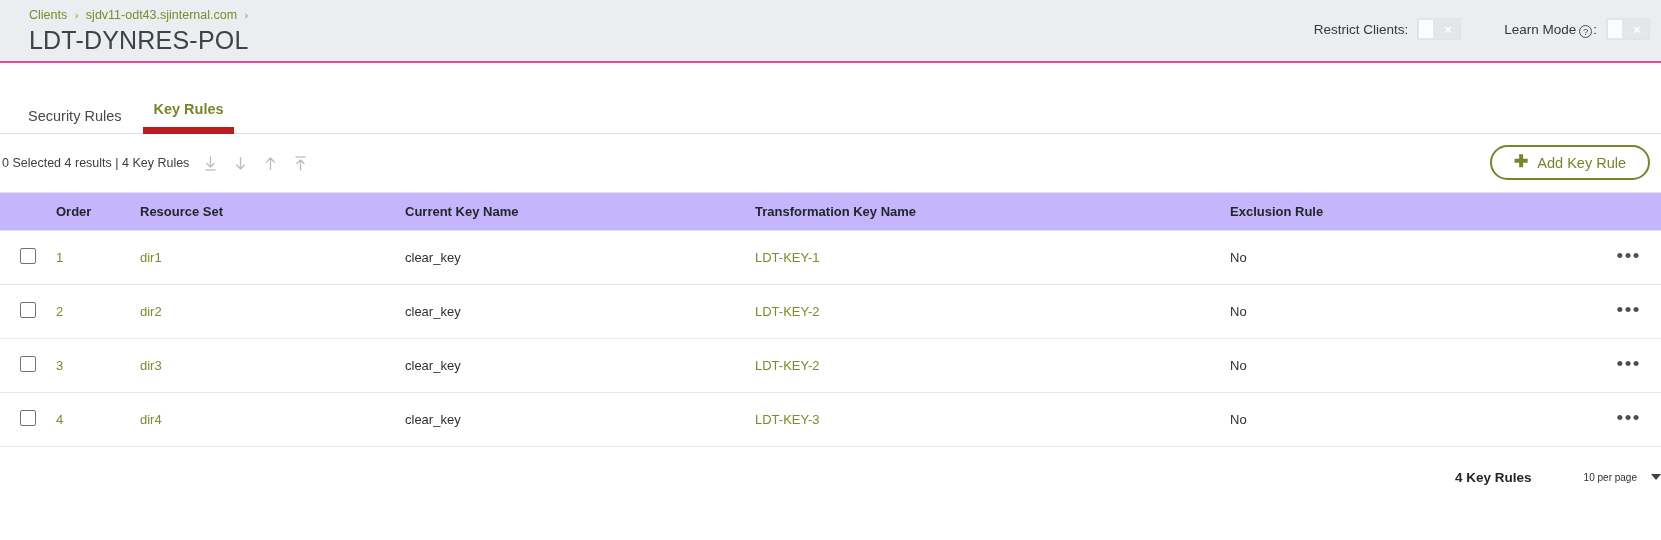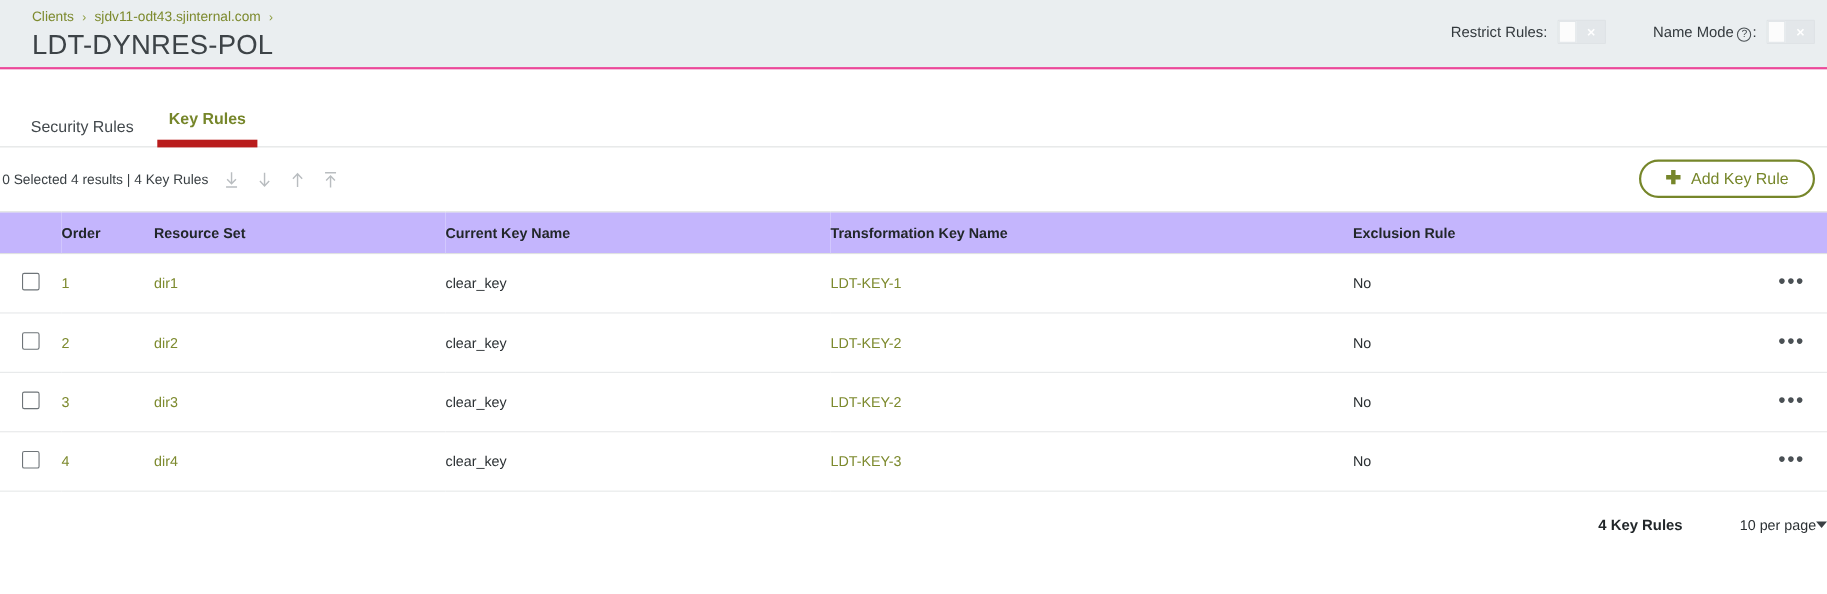--- a/index.html
+++ b/index.html
@@ -233,25 +233,25 @@
     padding-right: 0;
     gap: 52px;
   }
   .f-count {
     font-size: 13.5px;
     font-weight: 700;
     color: #22272a;
     white-space: nowrap;
   }
   .f-perpage {
-    font-size: 13px;
+    font-size: 10px;
     color: #2b3033;
     display: flex;
     align-items: center;
-    gap: 0;
+    gap: 14px;
     cursor: pointer;
     white-space: nowrap;
   }
   .caret {
     width: 0; height: 0;
     border-left: 5px solid transparent;
     border-right: 5px solid transparent;
     border-top: 6px solid #3a4044;
   }
 </style>
@@ -263,27 +263,27 @@
   <div class="header">
     <div class="breadcrumb">
       <span class="crumb-link">Clients</span>
       <span class="crumb-sep">›</span>
       <span class="crumb-link">sjdv11-odt43.sjinternal.com</span>
       <span class="crumb-sep">›</span>
     </div>
     <div class="page-title">LDT-DYNRES-POL</div>
 
     <div class="header-right">
-      <span class="hr-label">Restrict Rules:</span>
+      <span class="hr-label">Restrict Clients:</span>
       <span class="toggle">
         <span class="knob"></span>
         <span class="xmark">×</span>
       </span>
       <span class="spacer-gap"></span>
-      <span class="hr-label" style="margin-right:0;">Name Mode</span>
+      <span class="hr-label" style="margin-right:0;">Learn Mode</span>
       <span class="help-icon">?</span>
       <span class="hr-label">:</span>
       <span class="toggle">
         <span class="knob"></span>
         <span class="xmark">×</span>
       </span>
     </div>
   </div>
 
   <div class="tabs">

